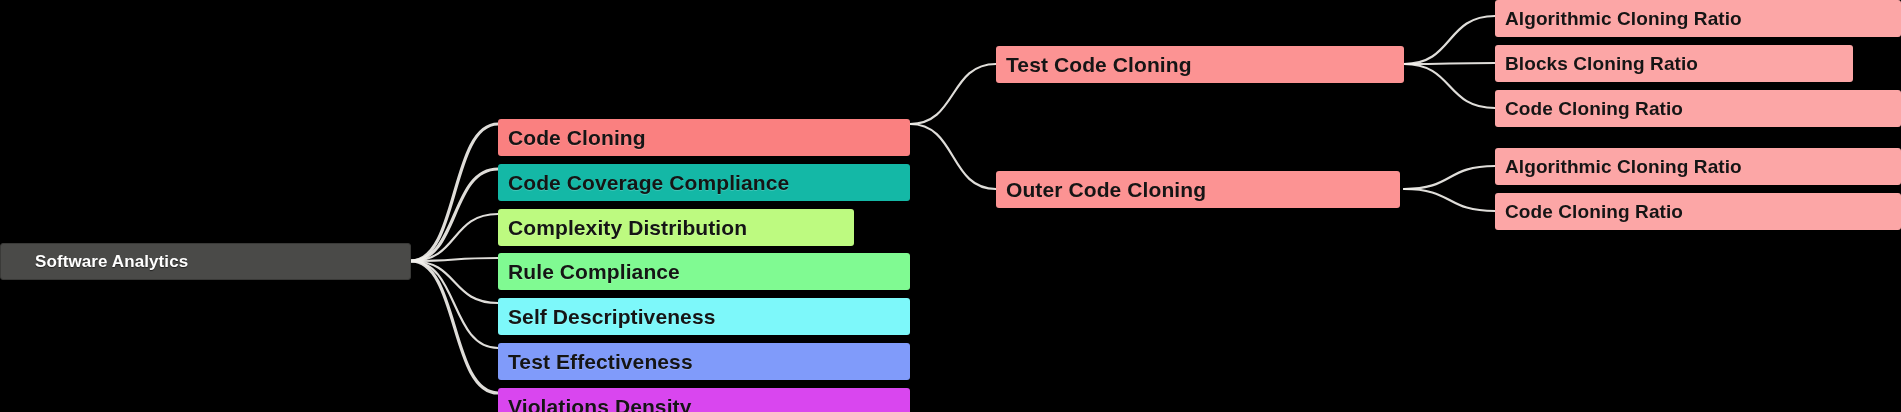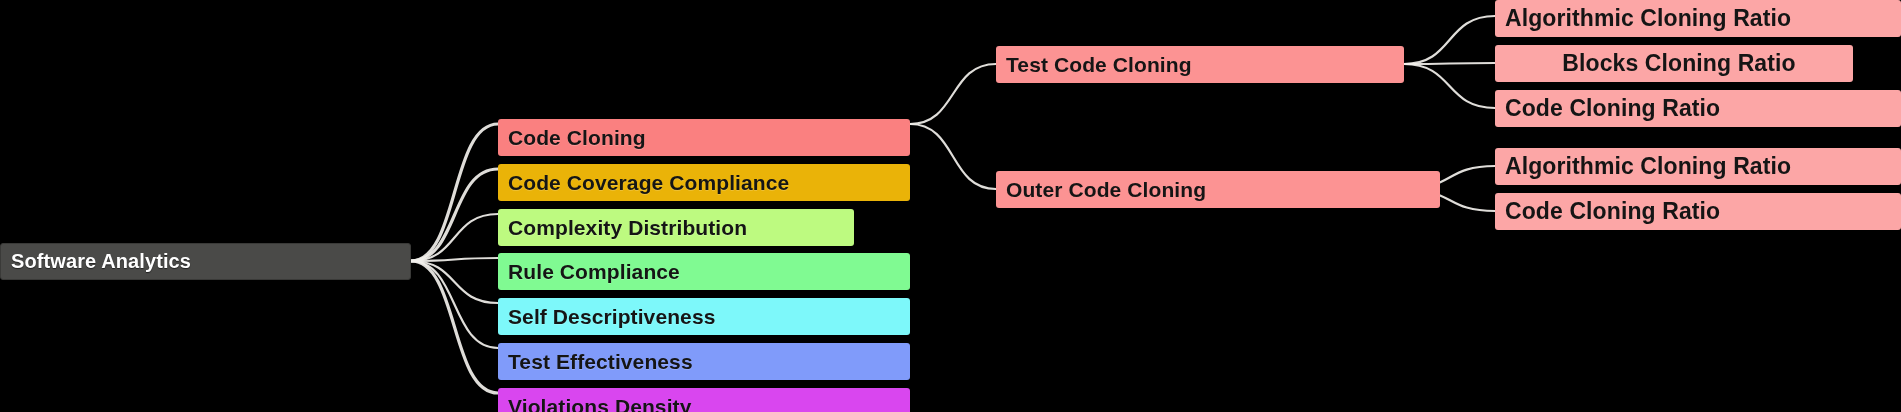--- a/index.html
+++ b/index.html
@@ -42,42 +42,43 @@
     font-weight: bold;
     letter-spacing: 0.1px;
   }
   
   .node.root {
     background: #4a4a48;
     border: 1px solid #3a3a38;
   }
   .node.root .label {
     color: #ffffff;
-    font-size: 20px;
+    font-size: 17px;
     text-shadow: 0 1px 1px rgba(0,0,0,0.55);
+    margin-left: 24px;
   }
   
   .node.lvl2 {
     border-radius: 3px;
     margin-top: 13px;
   }
   .node.lvl2 .label {
     color: #151515;
     font-size: 21px;
     text-shadow: 0 1px 0 rgba(255,255,255,0.18);
   }
   
   .node.lvl3 .label {
     color: #151515;
     font-size: 21px;
   }
   
   .node.lvl4 .label {
     color: #151515;
-    font-size: 23px;
+    font-size: 19px;
   }
 </style>
 </head>
 <body>
 
 <div id="mindmap">
   <svg id="edges" viewBox="0 0 1901 412" preserveAspectRatio="none" xmlns="http://www.w3.org/2000/svg">
       <path d="M 411 261 C 458.85 261, 450.15 124, 498 124" fill="none" stroke="#f2f0ec" stroke-width="3.2" stroke-linecap="round" opacity="0.92"></path>
       <path d="M 411 261 C 458.85 261, 450.15 169, 498 169" fill="none" stroke="#f2f0ec" stroke-width="3.2" stroke-linecap="round" opacity="0.92"></path>
       <path d="M 411 261 C 458.85 261, 450.15 214, 498 214" fill="none" stroke="#f2f0ec" stroke-width="2.2" stroke-linecap="round" opacity="0.92"></path>
@@ -93,48 +94,48 @@
       <path d="M 1404 189 C 1454.05 189, 1444.95 166, 1495 166" fill="none" stroke="#f2f0ec" stroke-width="2.2" stroke-linecap="round" opacity="0.92"></path>
       <path d="M 1404 189 C 1454.05 189, 1444.95 211, 1495 211" fill="none" stroke="#f2f0ec" stroke-width="2.2" stroke-linecap="round" opacity="0.92"></path>
     </svg>
   <div id="nodes">
       <div class="node root" style="left: 0px; top: 243px; width: 411px; height: 37px;">
         <span class="label">Software Analytics</span>
       </div>
       <div class="node lvl2" style="left: 498px; top: 106px; width: 412px; height: 37px; background: rgb(250, 128, 128);">
         <span class="label">Code Cloning</span>
       </div>
-      <div class="node lvl2" style="left: 498px; top: 151px; width: 412px; height: 37px; background: #eab308;">
+      <div class="node lvl2" style="left: 498px; top: 151px; width: 412px; height: 37px; background: #14b8a6;">
         <span class="label">Code Coverage Compliance</span>
       </div>
       <div class="node lvl2" style="left: 498px; top: 196px; width: 356px; height: 37px; background: rgb(189, 250, 128);">
         <span class="label">Complexity Distribution</span>
       </div>
       <div class="node lvl2" style="left: 498px; top: 240px; width: 412px; height: 37px; background: rgb(128, 250, 146);">
         <span class="label">Rule Compliance</span>
       </div>
       <div class="node lvl2" style="left: 498px; top: 285px; width: 412px; height: 37px; background: rgb(125, 248, 250);">
         <span class="label">Self Descriptiveness</span>
       </div>
       <div class="node lvl2" style="left: 498px; top: 330px; width: 412px; height: 37px; background: rgb(128, 155, 250); text-align: center;">
         <span class="label">Test Effectiveness</span>
       </div>
       <div class="node lvl2" style="left: 498px; top: 375px; width: 412px; height: 37px; background: #d946ef;">
         <span class="label">Violations Density</span>
       </div>
       <div class="node lvl3" style="left: 996px; top: 46px; width: 408px; height: 37px; background: rgb(252, 147, 147);">
         <span class="label">Test Code Cloning</span>
       </div>
-      <div class="node lvl3" style="left: 996px; top: 171px; width: 444px; height: 37px; background: rgb(252, 147, 147);">
+      <div class="node lvl3" style="left: 996px; top: 171px; width: 404px; height: 37px; background: rgb(252, 147, 147);">
         <span class="label">Outer Code Cloning</span>
       </div>
       <div class="node lvl4" style="left: 1495px; top: 0px; width: 406px; height: 37px; background: rgb(252, 166, 166);">
         <span class="label">Algorithmic Cloning Ratio</span>
       </div>
-      <div class="node lvl4" style="left: 1495px; top: 45px; width: 358px; height: 37px; background: rgb(252, 166, 166); justify-content: center;">
+      <div class="node lvl4" style="left: 1495px; top: 45px; width: 358px; height: 37px; background: rgb(252, 166, 166);">
         <span class="label">Blocks Cloning Ratio</span>
       </div>
       <div class="node lvl4" style="left: 1495px; top: 90px; width: 406px; height: 37px; background: rgb(252, 166, 166);">
         <span class="label">Code Cloning Ratio</span>
       </div>
       <div class="node lvl4" style="left: 1495px; top: 148px; width: 406px; height: 37px; background: rgb(252, 166, 166);">
         <span class="label">Algorithmic Cloning Ratio</span>
       </div>
       <div class="node lvl4" style="left: 1495px; top: 193px; width: 406px; height: 37px; background: rgb(252, 166, 166);">
         <span class="label">Code Cloning Ratio</span>

